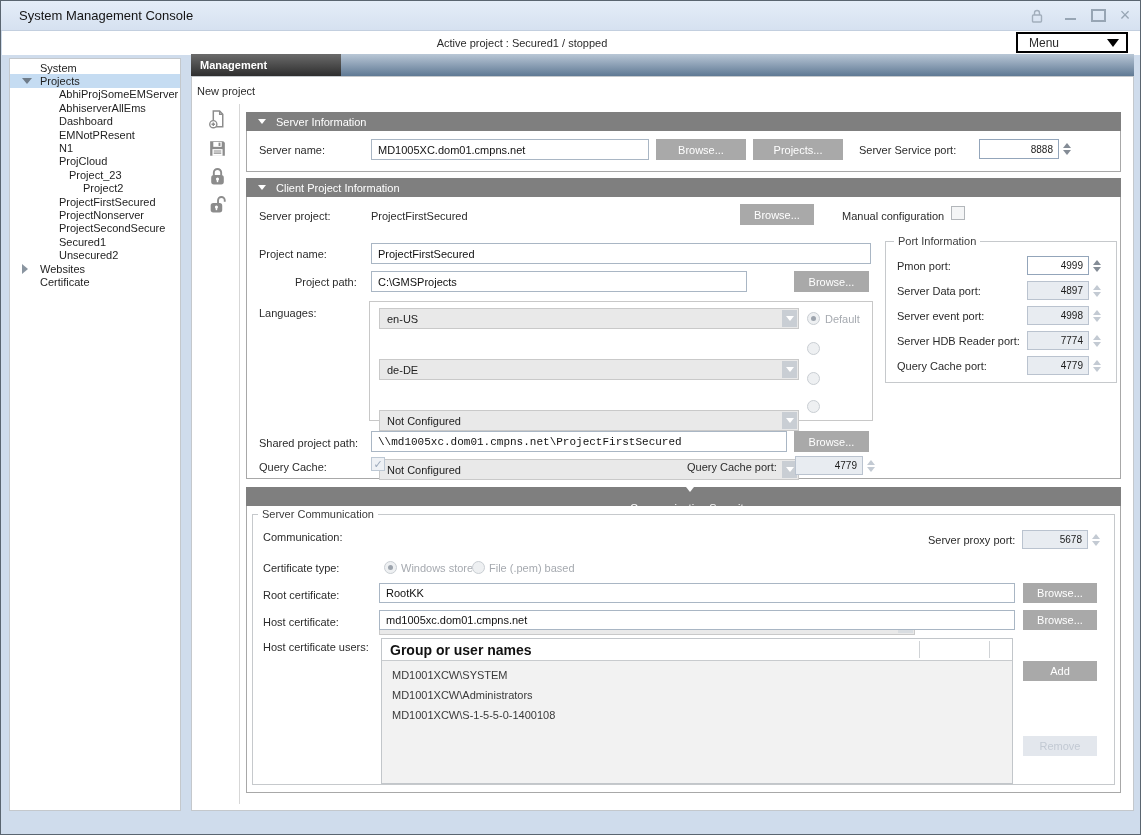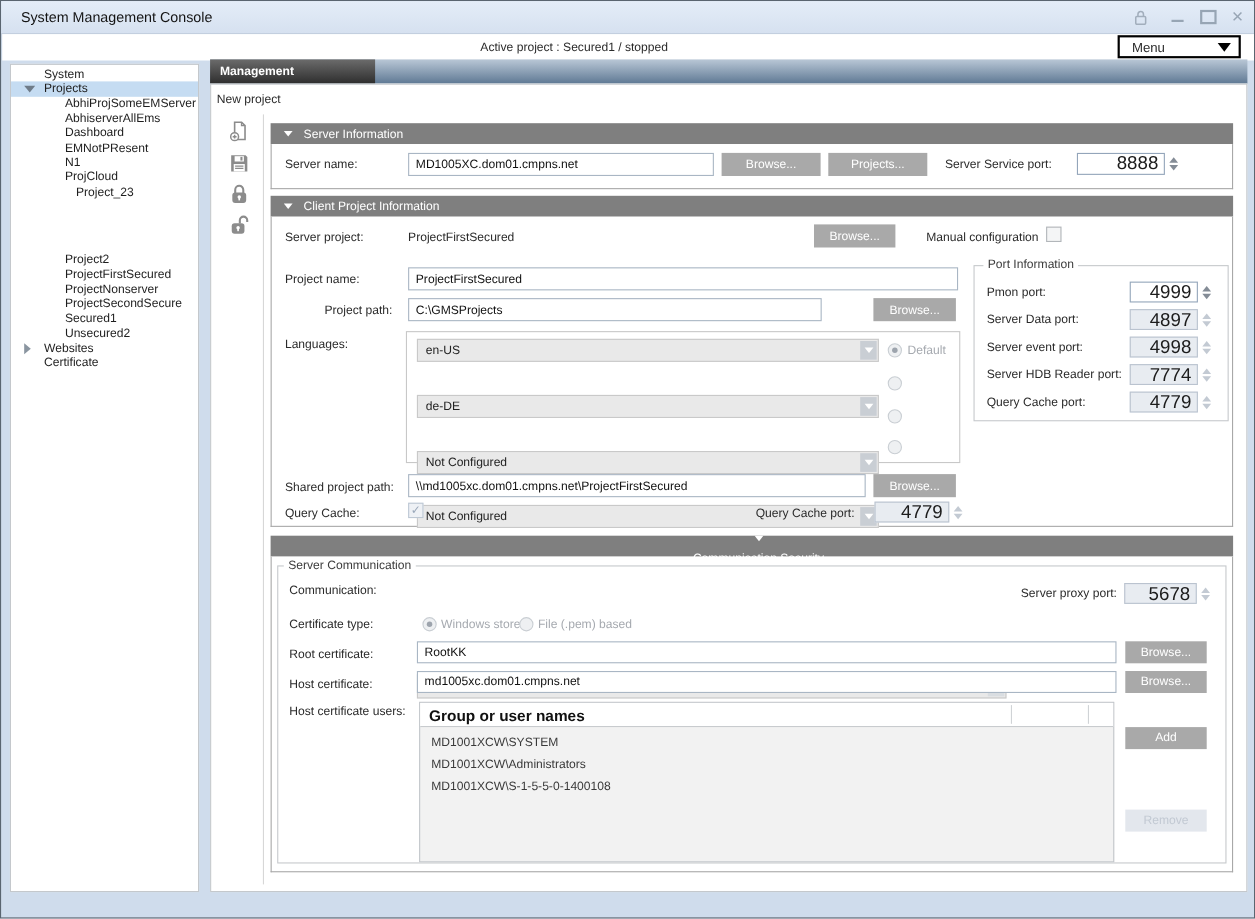--- a/index.html
+++ b/index.html
@@ -20,21 +20,21 @@
        border-top:5px solid #fff;}
   .sect{border:1px solid #a8a8a8;background:#fff;box-sizing:border-box;}
   .dd{background:#e9e9e9;border:1px solid #c9c9c9;font-size:11px;color:#222;display:flex;
       align-items:center;padding:0 7px;box-sizing:border-box;position:relative;}
   .ddarrow{position:absolute;top:1px;right:1px;bottom:1px;width:15px;background:#c9ced4;
       display:flex;align-items:center;justify-content:center;}
   .ddarrow.lite{background:#d9dde1;}
   .ddarrow i{width:0;height:0;border-left:4px solid transparent;border-right:4px solid transparent;
       border-top:5px solid #fff;}
   .spinbox{box-sizing:border-box;display:flex;align-items:center;justify-content:flex-end;
-      padding-right:5px;font-size:17px;color:#1c1c1c;background:#fff;border:1px solid #93a5ba;}
+      padding-right:5px;font-size:10px;color:#1c1c1c;background:#fff;border:1px solid #93a5ba;}
   .spinbox.dis{background:#e8ecf1;border-color:#bac3cf;text-align:right;}
   .arrcol{display:flex;flex-direction:column;align-items:center;justify-content:center;gap:2px;}
   .tu{width:0;height:0;border-left:4px solid transparent;border-right:4px solid transparent;
       border-bottom:5px solid #848c96;}
   .td{width:0;height:0;border-left:4px solid transparent;border-right:4px solid transparent;
       border-top:5px solid #848c96;}
   .arrcol.dis .tu{border-bottom-color:#c3cad3;}
   .arrcol.dis .td{border-top-color:#c3cad3;}
   .radio{box-sizing:border-box;width:13px;height:13px;border-radius:50%;background:#fdfdfd;
       border:1px solid #b6bcc2;display:flex;align-items:center;justify-content:center;}
@@ -112,21 +112,21 @@
     </div>
   <div class="trow" style="padding-left:49px;">
       <span>N1</span>
     </div>
   <div class="trow" style="padding-left:49px;">
       <span>ProjCloud</span>
     </div>
   <div class="trow" style="padding-left:59px;">
       <span>Project_23</span>
     </div>
-  <div class="trow" style="padding-left:49px;margin-top:48px;">
+  <div class="trow" style="padding-left:73px;">
       <span>Project2</span>
     </div>
   <div class="trow" style="padding-left:49px;">
       <span>ProjectFirstSecured</span>
     </div>
   <div class="trow" style="padding-left:49px;">
       <span>ProjectNonserver</span>
     </div>
   <div class="trow" style="padding-left:49px;">
       <span>ProjectSecondSecure</span>
@@ -326,21 +326,21 @@
 <span class="abs lbl" style="left:896px;top:359px;">Query Cache port:</span>
 <div class="abs spinbox dis" style="left:1026px;top:355px;width:62px;height:19px;">
   <span>4779</span>
 </div>
 <div class="abs arrcol dis" style="left:1091px;top:356px;width:10px;height:17px;">
     <i class="tu"></i>
     <i class="td"></i>
   </div>
 
 <span class="abs lbl" style="left:258px;top:436px;">Shared project path:</span>
-<div class="abs input" style="left:370px;top:430px;width:416px;height:21px;">
+<div class="abs input" style="left:370px;top:430px;width:416px;height:21px;font-family:Liberation Mono, monospace;">
   <span>\\md1005xc.dom01.cmpns.net\ProjectFirstSecured</span>
 </div>
 <div class="abs btn" style="left:793px;top:430px;width:75px;height:21px;">
   <span>Browse...</span>
 </div>
 
 <span class="abs lbl" style="left:258px;top:460px;">Query Cache:</span>
 <div class="abs cb" style="left:370px;top:456px;background:#eef1f5;border-color:#bdc8d4;">
   <span>✓</span>
 </div>

